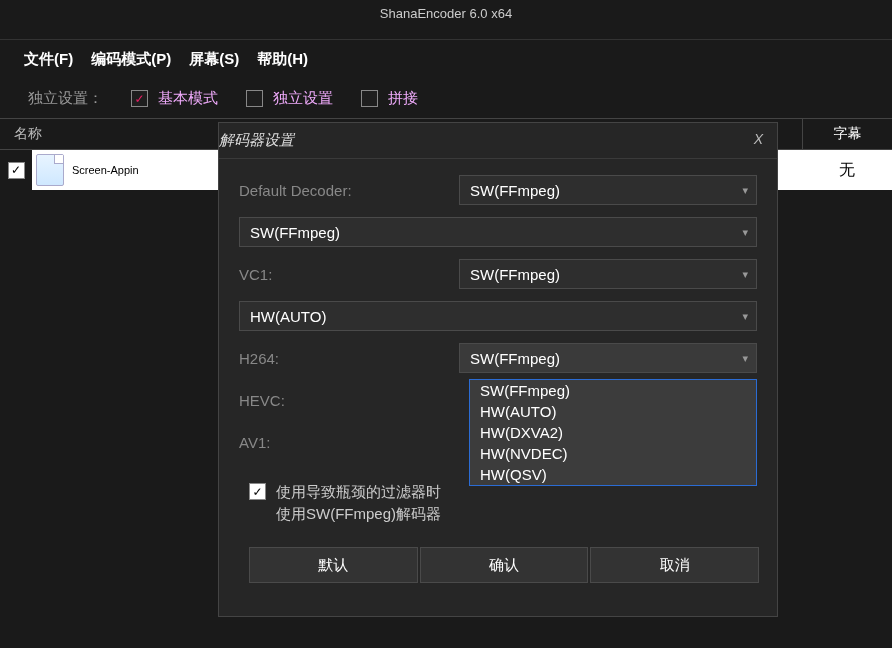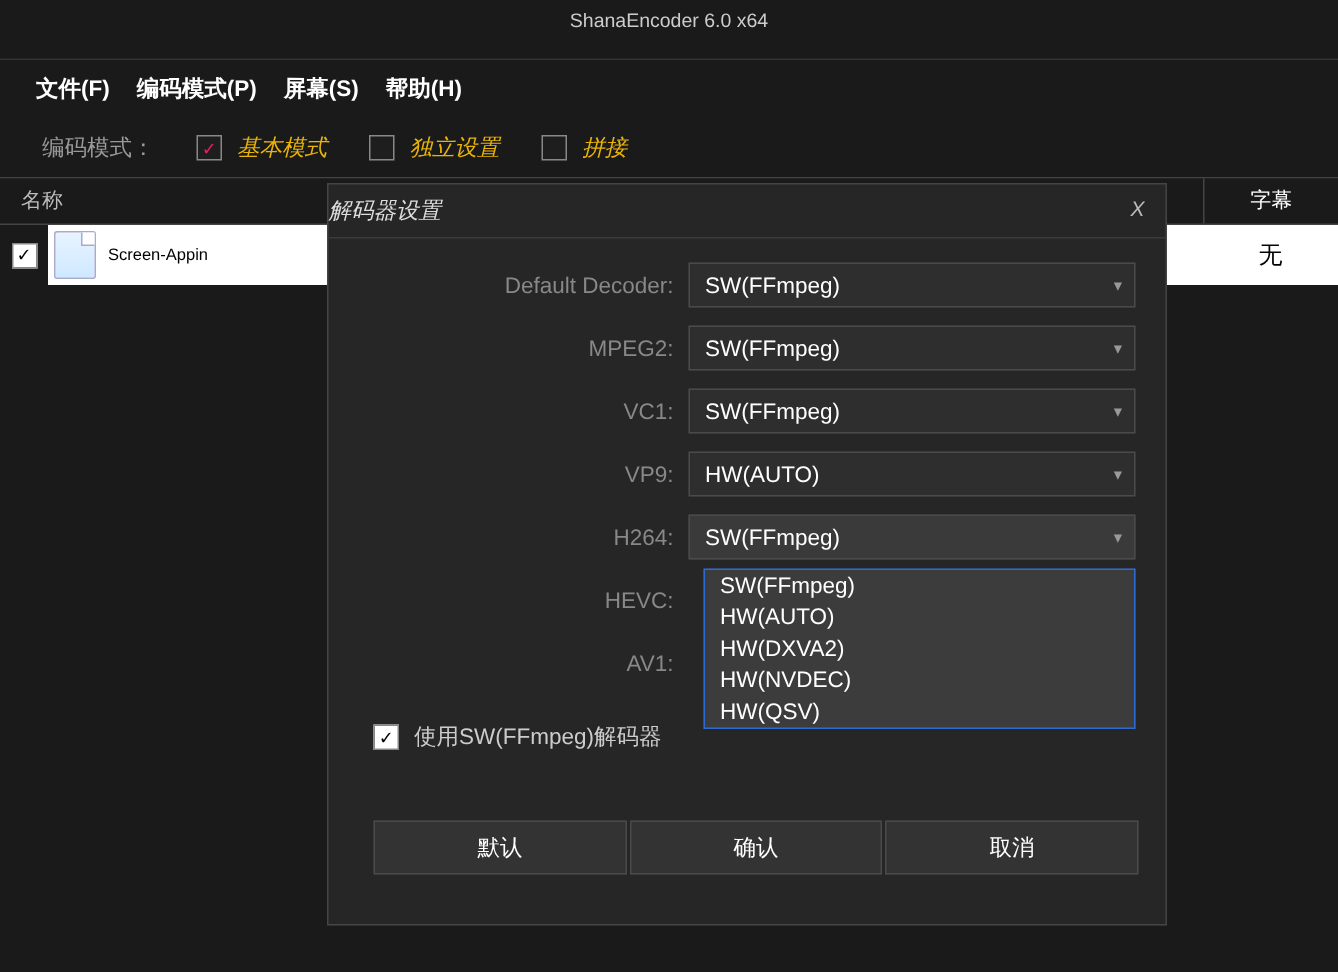--- a/index.html
+++ b/index.html
@@ -13,21 +13,21 @@
 }
 .titlebar { height: 40px; text-align: center; line-height: 28px; color: #ccc; font-size: 13px; border-bottom: 1px solid #333; }
 .menubar { display: flex; gap: 6px; padding: 8px 18px; font-size: 15px; font-weight: bold; }
 .menubar span { padding: 2px 6px; cursor: default; color: #fff; }
 .modebar { display: flex; align-items: center; gap: 28px; padding: 10px 28px; font-size: 15px; color: #999; }
 .mode-option { display: flex; align-items: center; gap: 10px; }
 .check {
   width: 17px; height: 17px; border: 1px solid #888; background: #1e1e1e;
   display: inline-flex; align-items: center; justify-content: center; font-size: 12px; color: #e91e63;
 }
-.mode-label { color: #eab308; font-style: italic; }
+.mode-label { color: #f0abfc; }
 .list-area { border-top: 1px solid #444; }
 .list-header { display: flex; background: #1a1a1a; border-bottom: 1px solid #444; font-size: 14px; color: #bbb; }
 .h-name { flex:1; padding: 6px 14px; }
 .h-sub { width: 90px; border-left: 1px solid #444; padding: 6px 0; text-align: center; color:#fff;}
 .file-row { display: flex; align-items: center; height: 40px; background: #fff; color: #000; }
 .chk-cell { width: 32px; display: flex; justify-content: center; background: #1a1a1a; height: 40px; align-items: center; }
 .file-icon {
   width: 28px; height: 32px; margin-left: 4px;
   background: linear-gradient(#e8f4ff,#cfe8ff); border: 1px solid #aac; border-radius: 2px;
   position: relative;
@@ -37,21 +37,21 @@
 .sub-none { width: 90px; text-align: center; background: #fff; font-size: 16px; }
 
 .dialog {
   position: absolute; left: 218px; top: 122px; width: 560px; height: 495px;
   background: #262626; border: 1px solid #444; z-index: 5;
 }
 .dialog .dlg-title { height: 36px; display:flex; align-items:center; justify-content:flex-start; color:#ddd; font-size:15px; border-bottom:1px solid #3a3a3a; position:relative;font-style:italic;}
 .dlg-close { position:absolute; right:14px; top:8px; color:#bbb; font-size:14px; cursor:default;}
 .decoder-grid { padding: 16px 20px 0 20px; }
 .drow { display:flex; align-items:center; margin-bottom: 12px; }
-.dlabel { width: 220px; text-align: right; padding-right: 10px; color: #888; font-size: 15px; }
+.dlabel { width: 220px; text-align: left; padding-right: 10px; color: #888; font-size: 15px; }
 .dselect {
   flex:1; height: 30px; background: #2e2e2e; border: 1px solid #4a4a4a; color:#fff;
   display:flex; align-items:center; padding: 0 10px; font-size: 15px; position:relative;
 }
 .dselect::after{content:"▾"; position:absolute; right:8px; color:#999; font-size:11px;}
 .dselect.open { background:#3a3a3a; }
 .dropdown {
   position:absolute; left:250px; top:256px; width:288px;
   border:1px solid #2b6cd4; background:#3c3c3c; z-index:6;
 }
@@ -69,21 +69,21 @@
 <div class="titlebar">ShanaEncoder 6.0 x64</div>
 
 <div class="menubar">
   <span>文件(F)</span>
   <span>编码模式(P)</span>
   <span>屏幕(S)</span>
   <span>帮助(H)</span>
 </div>
 
 <div class="modebar">
-  <span>编码模式：</span>
+  <span>独立设置：</span>
   <div class="mode-option">
     <span class="check">✓</span>
     <span class="mode-label">基本模式</span>
   </div>
   <div class="mode-option">
     <span class="check"></span>
     <span class="mode-label">独立设置</span>
   </div>
   <div class="mode-option">
     <span class="check"></span>
@@ -111,29 +111,27 @@
   <div class="dlg-title">
     <span>解码器设置</span>
     <span class="dlg-close">X</span>
   </div>
   <div class="decoder-grid">
     <div class="drow">
         <div class="dlabel">Default Decoder:</div>
         <div class="dselect">SW(FFmpeg)</div>
       </div>
     <div class="drow">
-        <div class="dlabel">MPEG2:</div>
         <div class="dselect">SW(FFmpeg)</div>
       </div>
     <div class="drow">
         <div class="dlabel">VC1:</div>
         <div class="dselect">SW(FFmpeg)</div>
       </div>
     <div class="drow">
-        <div class="dlabel">VP9:</div>
         <div class="dselect">HW(AUTO)</div>
       </div>
     <div class="drow">
         <div class="dlabel">H264:</div>
         <div class="dselect open">SW(FFmpeg)</div>
       </div>
     <div class="drow">
         <div class="dlabel">HEVC:</div>
         <div class="dselect" style="visibility:hidden"></div>
       </div>
@@ -147,20 +145,21 @@
     <div class="op">SW(FFmpeg)</div>
     <div class="op">HW(AUTO)</div>
     <div class="op">HW(DXVA2)</div>
     <div class="op">HW(NVDEC)</div>
     <div class="op">HW(QSV)</div>
   </div>
 
   <div class="ftr">
     <span class="check">✓</span>
     <div class="lines">
+      <div>使用导致瓶颈的过滤器时</div>
       <div>使用SW(FFmpeg)解码器</div>
     </div>
   </div>
 
   <div class="dlg-btns">
     <button>默认</button>
     <button>确认</button>
     <button>取消</button>
   </div>
 </div>

